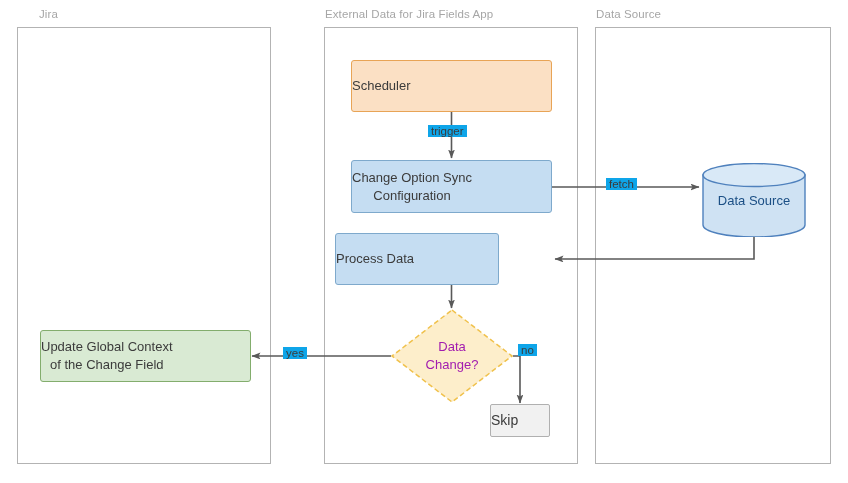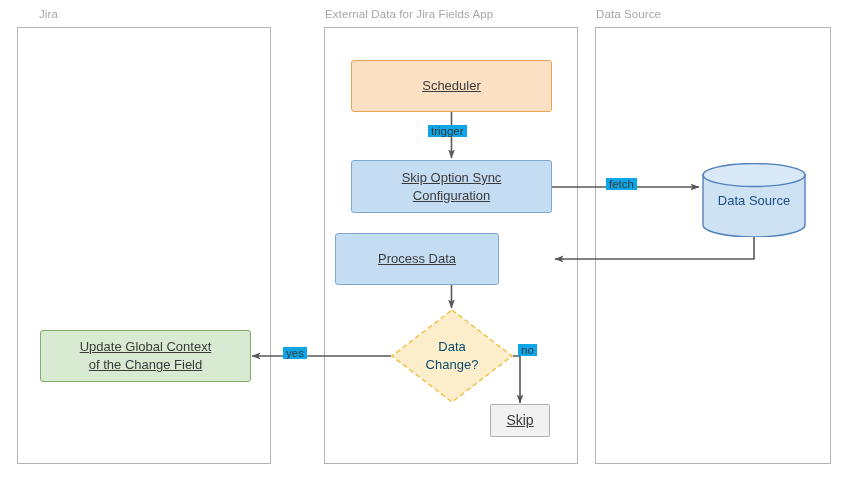--- a/index.html
+++ b/index.html
@@ -31,27 +31,25 @@
     font-size: 11.5px;
     color: #a6a6a6;
     letter-spacing: 0.1px;
     white-space: nowrap;
   }
   .node {
     position: absolute;
     box-sizing: border-box;
     display: flex;
     align-items: center;
-    justify-content: center;
     text-align: center;
     font-size: 13px;
     color: #3b3b3b;
     line-height: 1.35;
     white-space: pre-line;
-    text-decoration: underline;
   }
   .node-scheduler {
     background: #fbe0c4;
     border: 1px solid #e8a456;
     border-radius: 3px;
   }
   .node-blue {
     background: #c5ddf2;
     border: 1px solid #7ea9cc;
     border-radius: 3px;
@@ -71,21 +69,21 @@
   }
   .diamond-label {
     position: absolute;
     left: 0; top: 0;
     width: 100%; height: 100%;
     display: flex;
     align-items: center;
     justify-content: center;
     text-align: center;
     font-size: 13px;
-    color: #0c4a6e;
+    color: #a21caf;
     line-height: 1.35;
     white-space: pre-line;
     pointer-events: none;
   }
   .cyl-label {
     position: absolute;
     left: 0; top: 0;
     width: 100%; height: 100%;
     display: flex;
     align-items: center;
@@ -139,21 +137,21 @@
   <div class="edge-label" style="left:428px; top:125px;">trigger</div>
   <div class="edge-label" style="left:606px; top:178px;text-align:center;">fetch</div>
   <div class="edge-label" style="left:283px; top:347px;">yes</div>
   <div class="edge-label" style="left:518px; top:344px;">no</div>
 
   <div class="node node-scheduler" style="left:351px; top:60px; width:201px; height:52px;">
     <span>Scheduler</span>
   </div>
 
   <div class="node node-blue" style="left:351px; top:160px; width:201px; height:53px;">
-    <span>Skip Option Sync
+    <span>Change Option Sync
 Configuration</span>
   </div>
 
   <div class="node node-blue" style="left:335px; top:233px; width:164px; height:52px;">
     <span>Process Data</span>
   </div>
 
   <div class="diamond-wrap" style="left:391px; top:309px; width:122px; height:94px;">
     <svg width="122" height="94" style="position:absolute; left:0; top:0;">
       <polygon points="61,1 121,47 61,93 1,47" fill="#fdeecb" stroke="#f0c14b" stroke-width="1.5" stroke-dasharray="5,3"></polygon>

